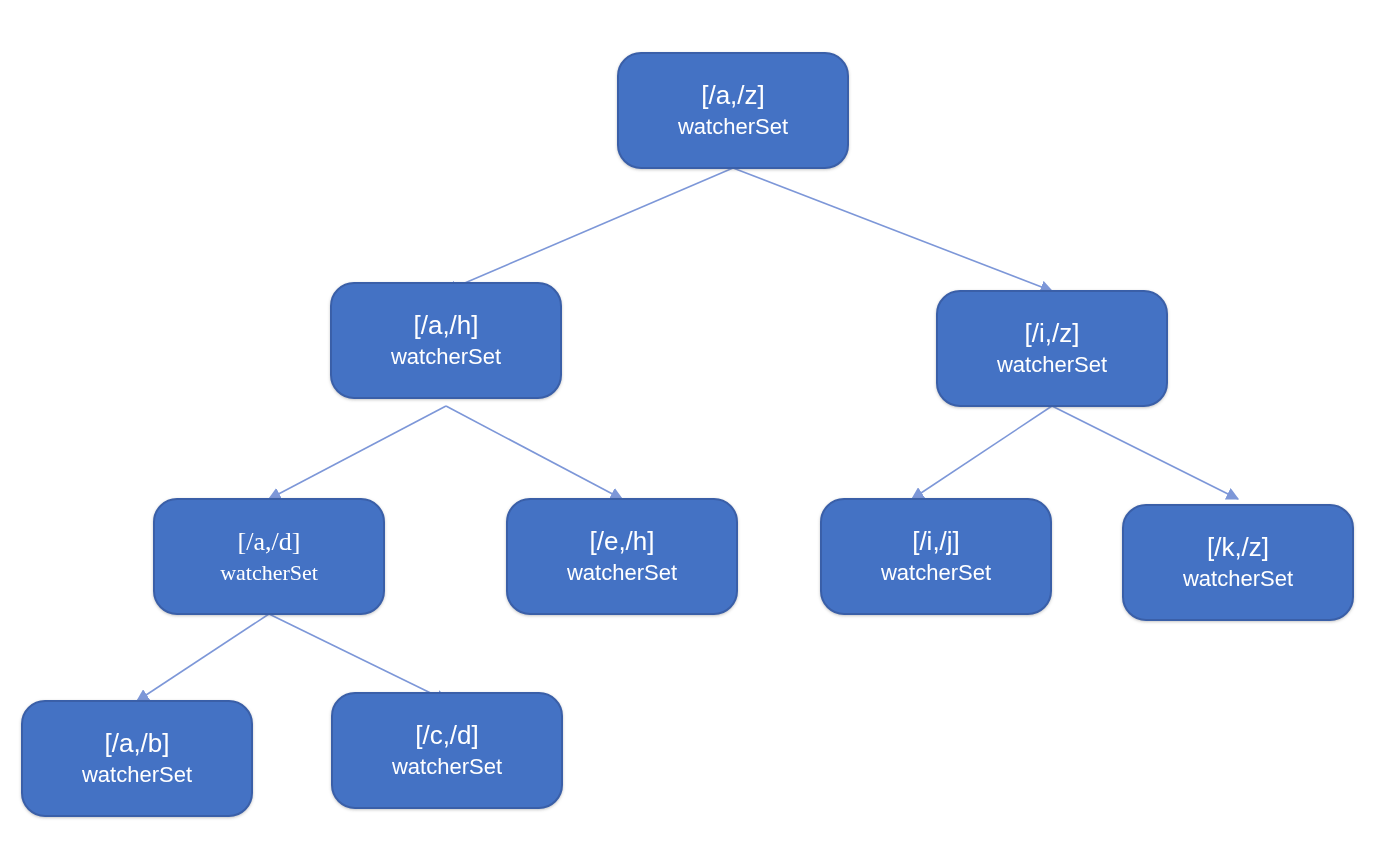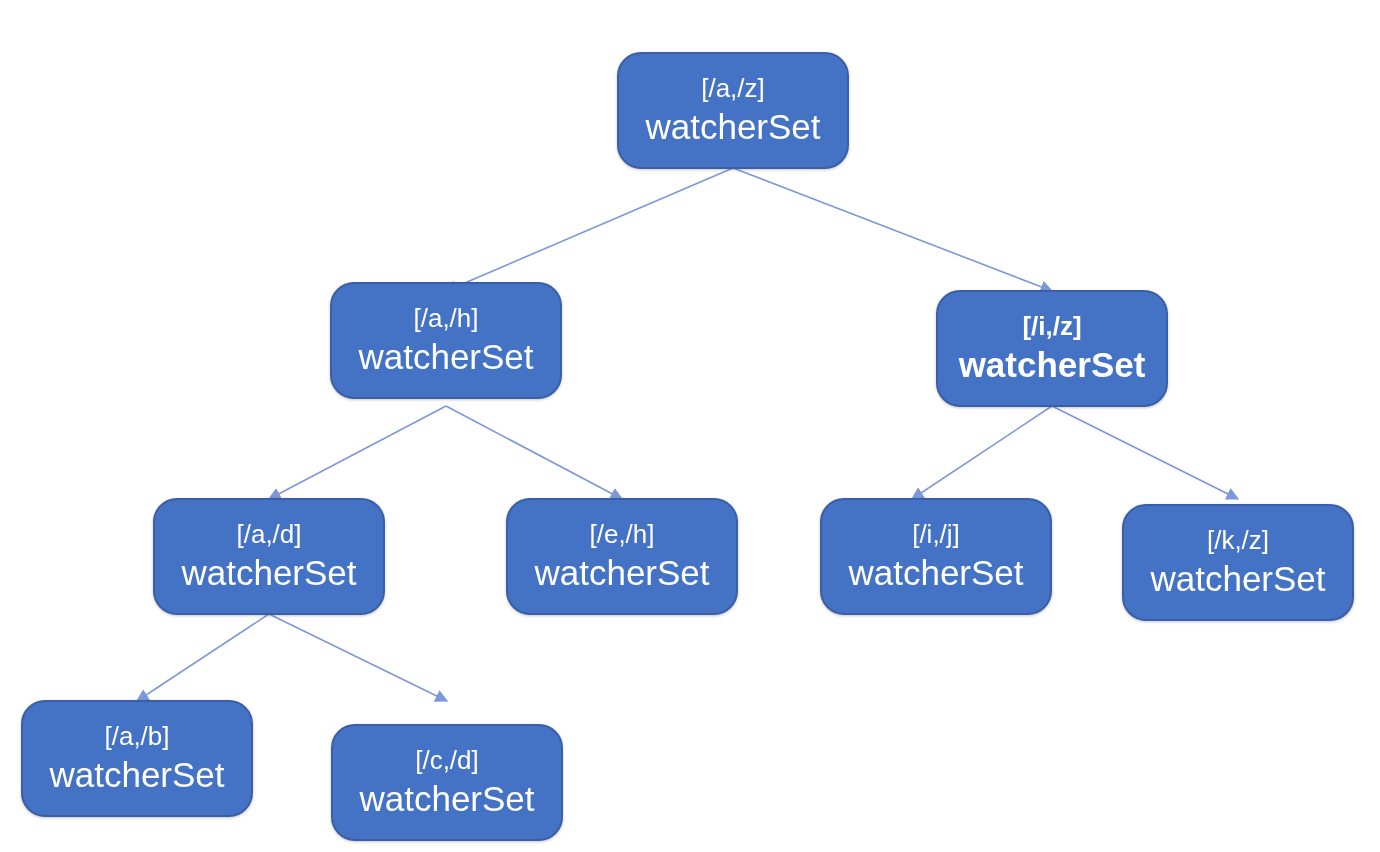--- a/index.html
+++ b/index.html
@@ -46,21 +46,21 @@
     justify-content:center;
     gap:3px;
     color:var(--node-text);
     box-shadow:0 1px 3px rgba(90,90,90,0.35);
   }
   .node .range{
     font-size:26px;
     line-height:1.15;
   }
   .node .set{
-    font-size:35px;
+    font-size:22px;
     line-height:1.15;
   }
 </style>
 </head>
 <body>
 
 <div class="canvas">
 
   <svg class="connector-layer" width="1380" height="852" viewBox="0 0 1380 852" xmlns="http://www.w3.org/2000/svg">
     <defs>
@@ -81,26 +81,26 @@
   <div class="node" style="left:617px;top:52px;">
     <div class="range">[/a,/z]</div>
     <div class="set">watcherSet</div>
   </div>
 
   <div class="node" style="left:330px;top:282px;">
     <div class="range">[/a,/h]</div>
     <div class="set">watcherSet</div>
   </div>
 
-  <div class="node" style="left:936px;top:290px;font-weight:bold;">
+  <div class="node" style="left:936px;top:290px;">
     <div class="range">[/i,/z]</div>
     <div class="set">watcherSet</div>
   </div>
 
-  <div class="node" style="left:153px;top:498px;">
+  <div class="node" style="left:153px;top:498px;font-family:Liberation Serif, serif;">
     <div class="range">[/a,/d]</div>
     <div class="set">watcherSet</div>
   </div>
 
   <div class="node" style="left:506px;top:498px;text-align:center;">
     <div class="range">[/e,/h]</div>
     <div class="set">watcherSet</div>
   </div>
 
   <div class="node" style="left:820px;top:498px;">
@@ -111,18 +111,18 @@
   <div class="node" style="left:1122px;top:504px;">
     <div class="range">[/k,/z]</div>
     <div class="set">watcherSet</div>
   </div>
 
   <div class="node" style="left:21px;top:700px;">
     <div class="range">[/a,/b]</div>
     <div class="set">watcherSet</div>
   </div>
 
-  <div class="node" style="left:331px;top:724px;">
+  <div class="node" style="left:331px;top:692px;">
     <div class="range">[/c,/d]</div>
     <div class="set">watcherSet</div>
   </div>
 
 </div>
 
 </body></html>

